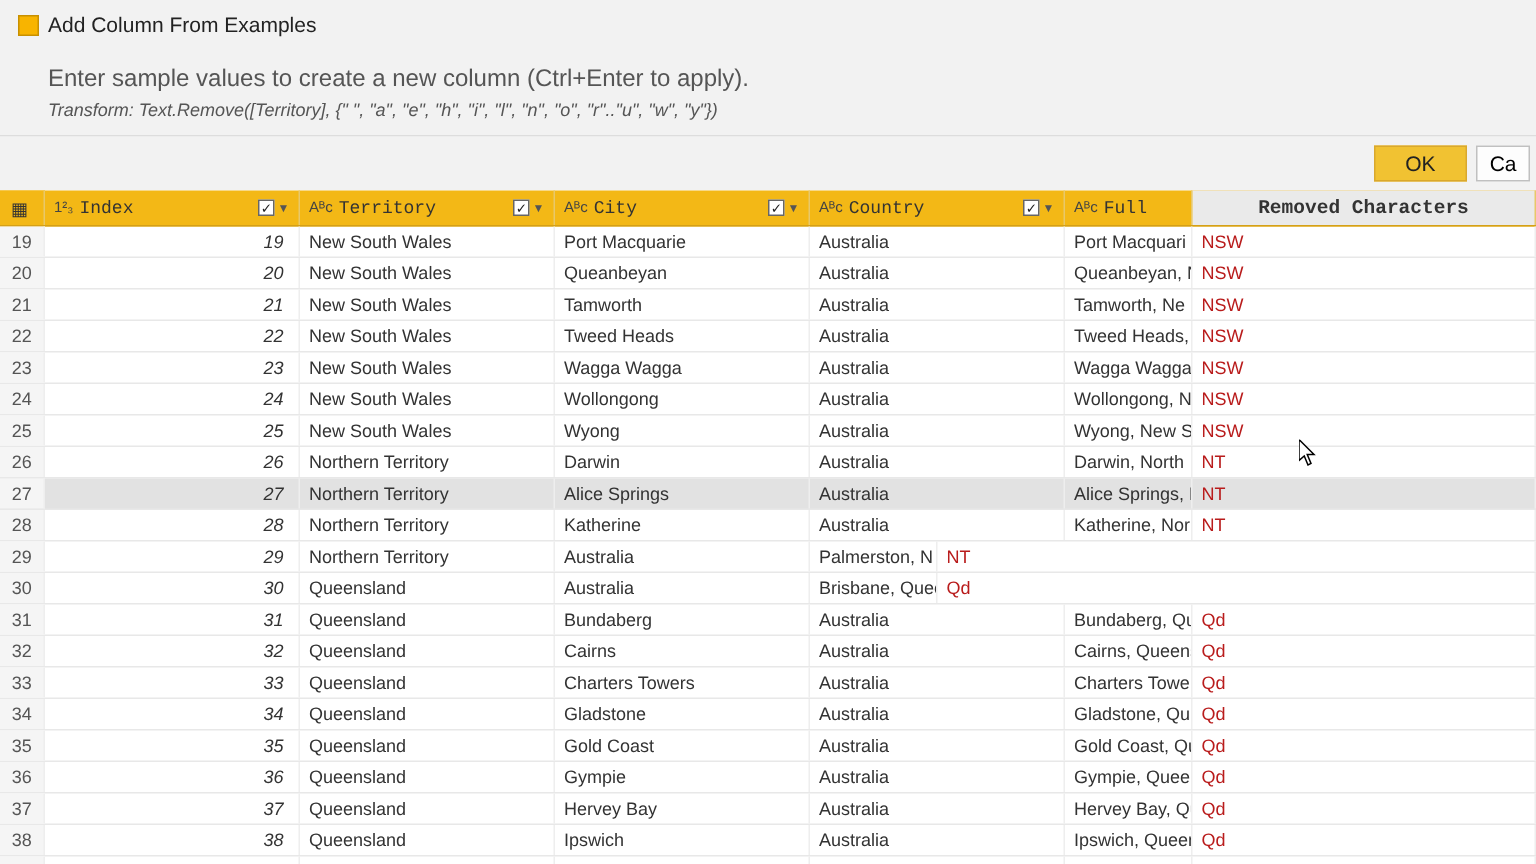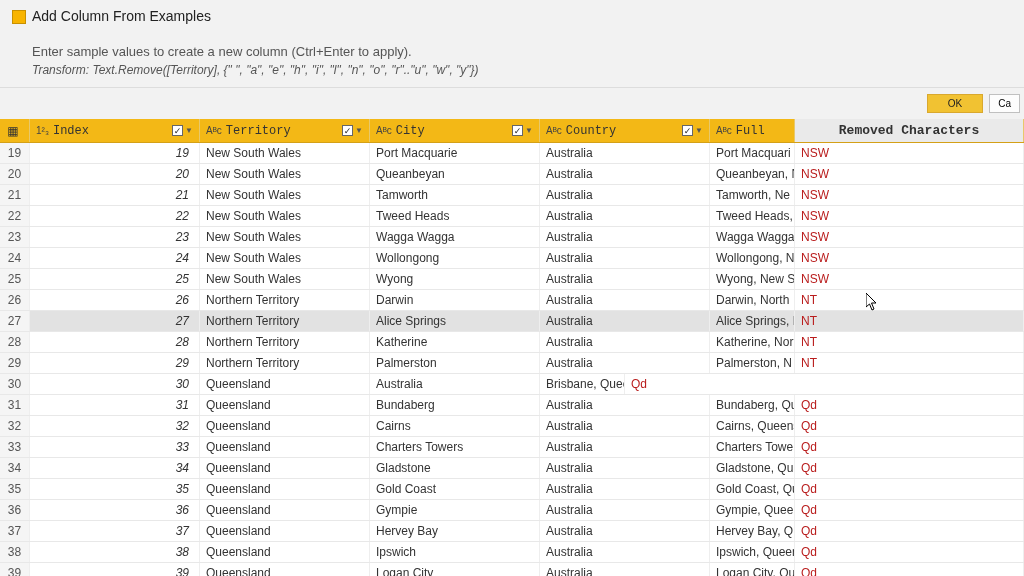--- a/index.html
+++ b/index.html
@@ -2,25 +2,25 @@
 <html><head>
   <meta charset="utf-8">
   <style>
     * { box-sizing: border-box; margin: 0; padding: 0; }
     body { font-family: "Segoe UI", Tahoma, sans-serif; font-size: 12px; background: #f9f9f9; color: #333; overflow: hidden; width: 1024px; height: 576px; }
     
     .header { background: #f2f2f2; padding: 8px 12px 10px 12px; border-bottom: 1px solid #ddd; }
     .header-top { display: flex; align-items: flex-start; gap: 6px; }
     .title-icon { width: 14px; height: 14px; background: #f8b400; border: 1px solid #c89000; margin-top: 2px; flex-shrink: 0; }
     .title { font-size: 14px; font-weight: 400; color: #222; margin-bottom: 4px; }
-    .subtitle { font-size: 13px; color: #555; margin-bottom: 4px; margin-top: 20px; }
+    .subtitle { font-size: 16px; color: #555; margin-bottom: 4px; margin-top: 20px; }
     .formula { font-size: 12px; color: #555; font-style: italic; }
     
     .button-row { display: flex; justify-content: flex-end; gap: 6px; padding: 6px 4px 6px 12px; background: #f2f2f2; }
-    .btn { padding: 3px 18px; font-size: 10px; border: 1px solid #c0c0c0; background: #fdfdfd; cursor: pointer; }
+    .btn { padding: 3px 18px; font-size: 14px; border: 1px solid #c0c0c0; background: #fdfdfd; cursor: pointer; }
     .btn-ok { background: #f1c232; border-color: #d9a82e; color: #222; padding: 3px 20px; }
     .btn-cancel { padding: 3px 8px; }
     
     .grid { display: flex; flex-direction: column; background: #fff; }
     
     .header-row { display: flex; height: 24px; background: #f3b816; border-bottom: 1px solid #d4a017; }
     .header-cell { display: flex; align-items: center; padding: 0 6px; border-right: 1px solid #e8c86a; font-size: 12px; color: #333; font-weight: 400; position: relative; }
     .header-cell.rowidx { width: 30px; background: #f3b816; }
     .header-cell .type-icon { font-size: 10px; margin-right: 4px; color: #444; }
     .header-cell .col-name { flex: 1; font-family: Liberation Mono, monospace; }
@@ -195,21 +195,20 @@
         <div class="cell territory">Northern Territory</div>
         <div class="cell city">Katherine</div>
         <div class="cell country">Australia</div>
         <div class="cell full">Katherine, Nor</div>
         <div class="cell removed">NT</div>
       </div>
       <div class="data-row">
         <div class="cell rowidx">29</div>
         <div class="cell index">29</div>
         <div class="cell territory">Northern Territory</div>
-        <div class="cell city">Palmerston</div>
         <div class="cell country">Australia</div>
         <div class="cell full">Palmerston, N</div>
         <div class="cell removed">NT</div>
       </div>
       <div class="data-row">
         <div class="cell rowidx">30</div>
         <div class="cell index">30</div>
         <div class="cell territory">Queensland</div>
         <div class="cell country">Australia</div>
         <div class="cell full">Brisbane, Quee</div>

